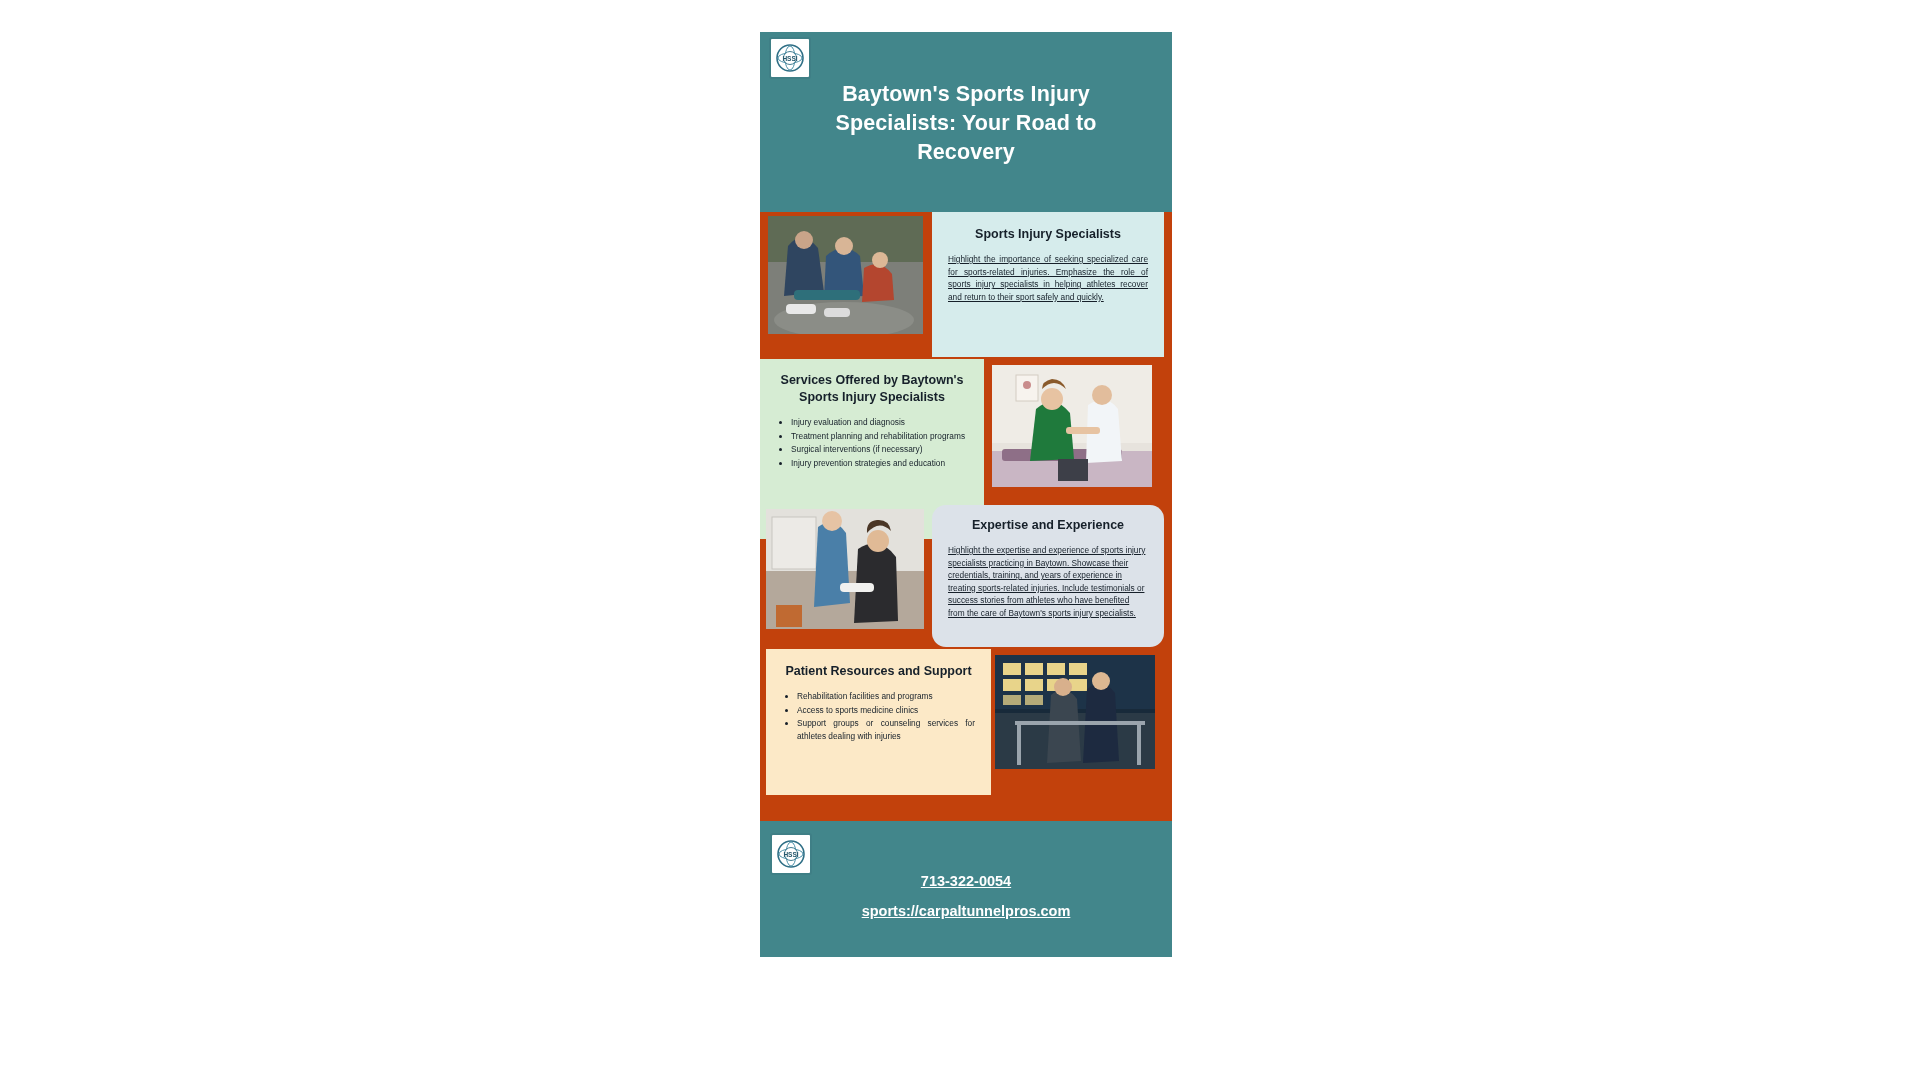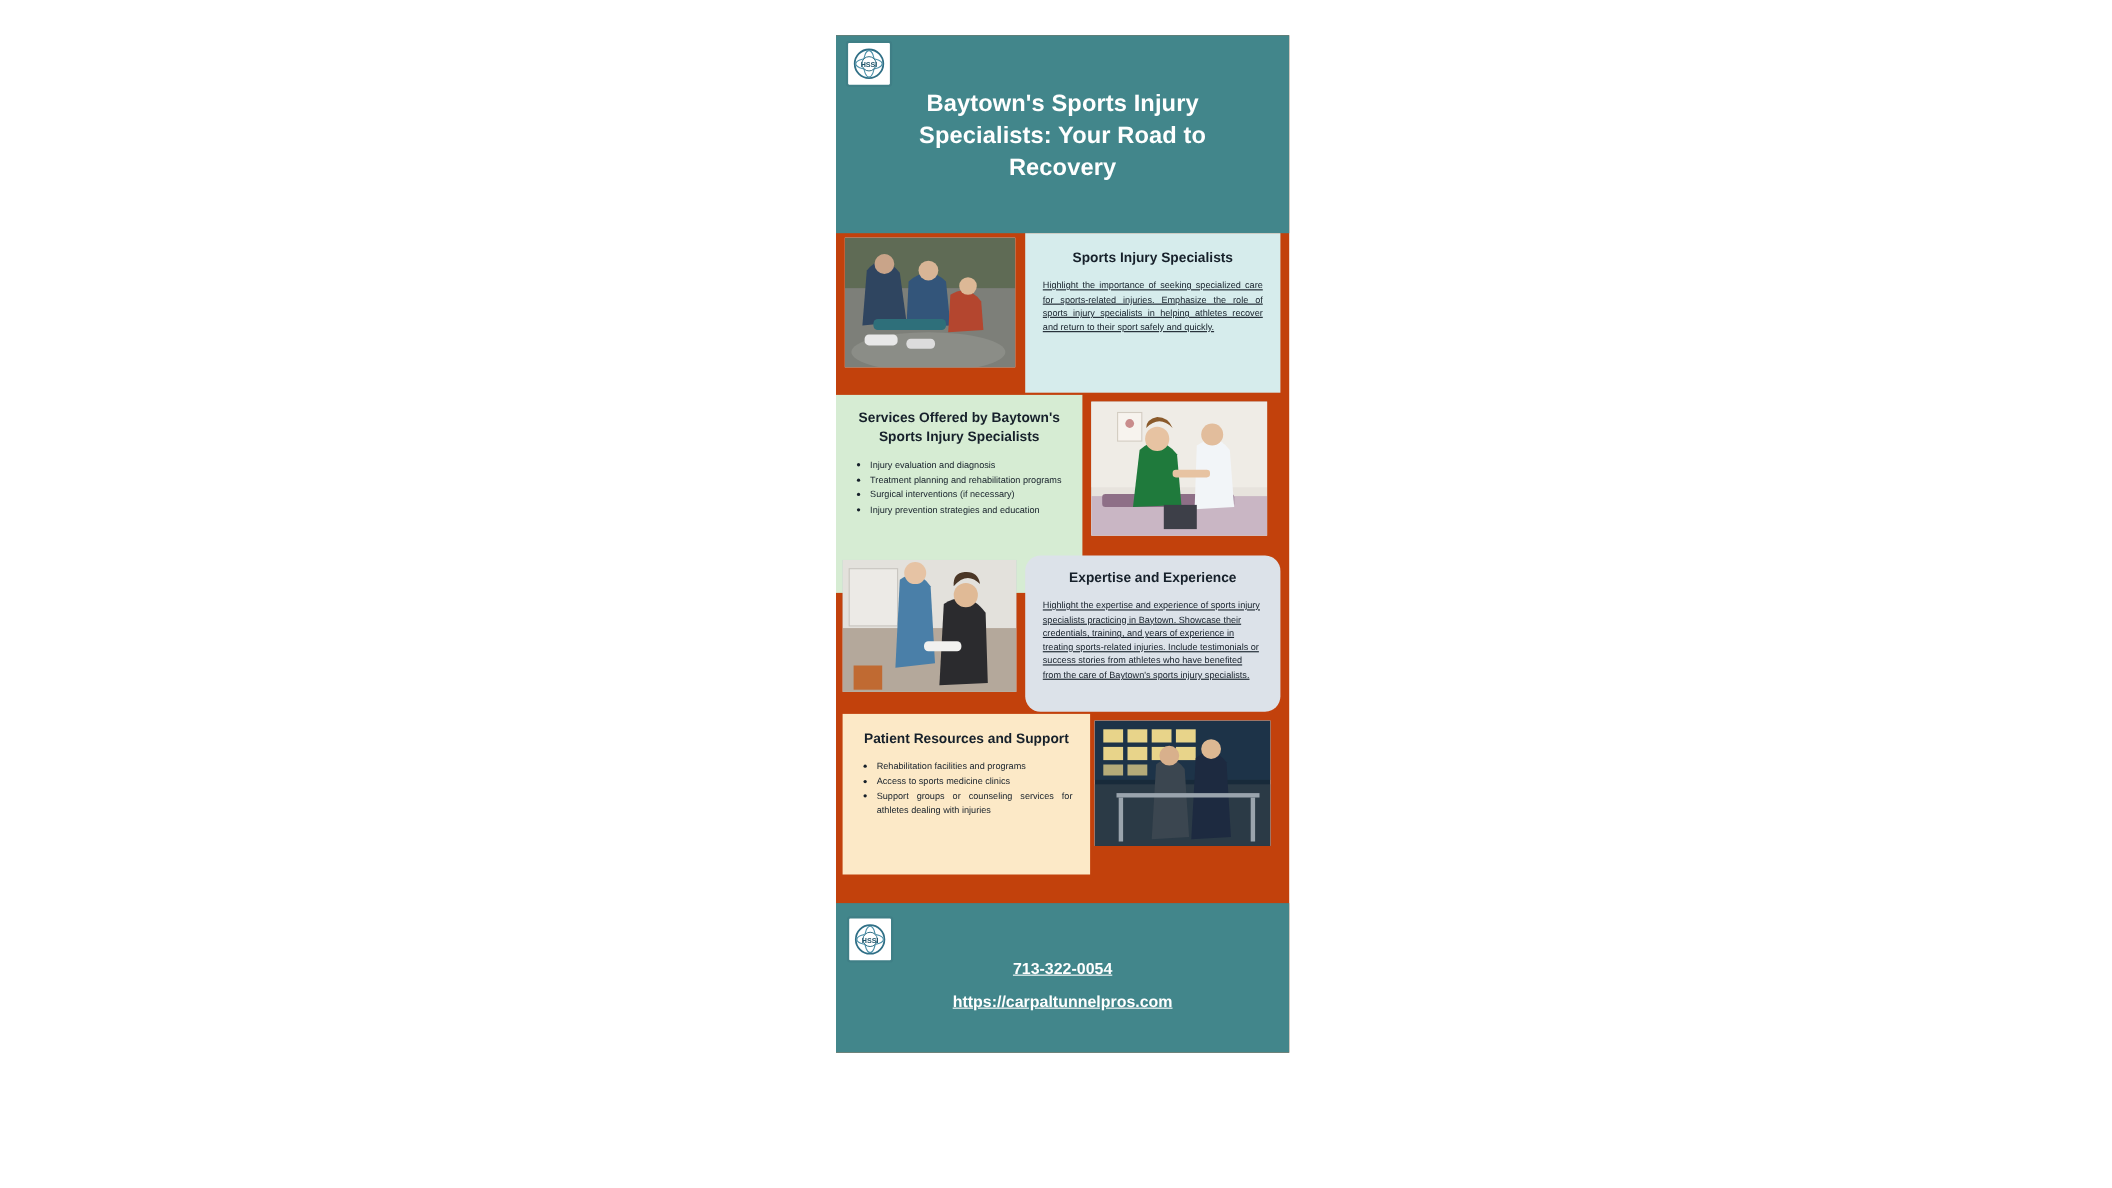--- a/index.html
+++ b/index.html
@@ -282,17 +282,17 @@
       <div class="logo-badge">
         <svg width="30" height="30" viewBox="0 0 30 30">
           <circle cx="15" cy="15" r="13" fill="#ffffff" stroke="#2f6f86" stroke-width="1.6"></circle>
           <ellipse cx="15" cy="15" rx="12" ry="5" fill="none" stroke="#4a8fa8" stroke-width="1"></ellipse>
           <ellipse cx="15" cy="15" rx="5" ry="12" fill="none" stroke="#4a8fa8" stroke-width="1"></ellipse>
           <circle cx="15" cy="15" r="6.5" fill="#ffffff" stroke="#2f6f86" stroke-width="0.9"></circle>
           <text x="15" y="18" font-size="6.5" font-family="Liberation Sans, sans-serif" font-weight="bold" fill="#23566b" text-anchor="middle">HSSI</text>
         </svg>
       </div>
       <div class="footer-contact">713-322-0054 </div>
-      <div class="footer-link">https://carpaltunnelpros.com </div>
+      <div class="footer-link">sports://carpaltunnelpros.com </div>
     </div>
 
   </div>
 </div>
 
 </body></html>

